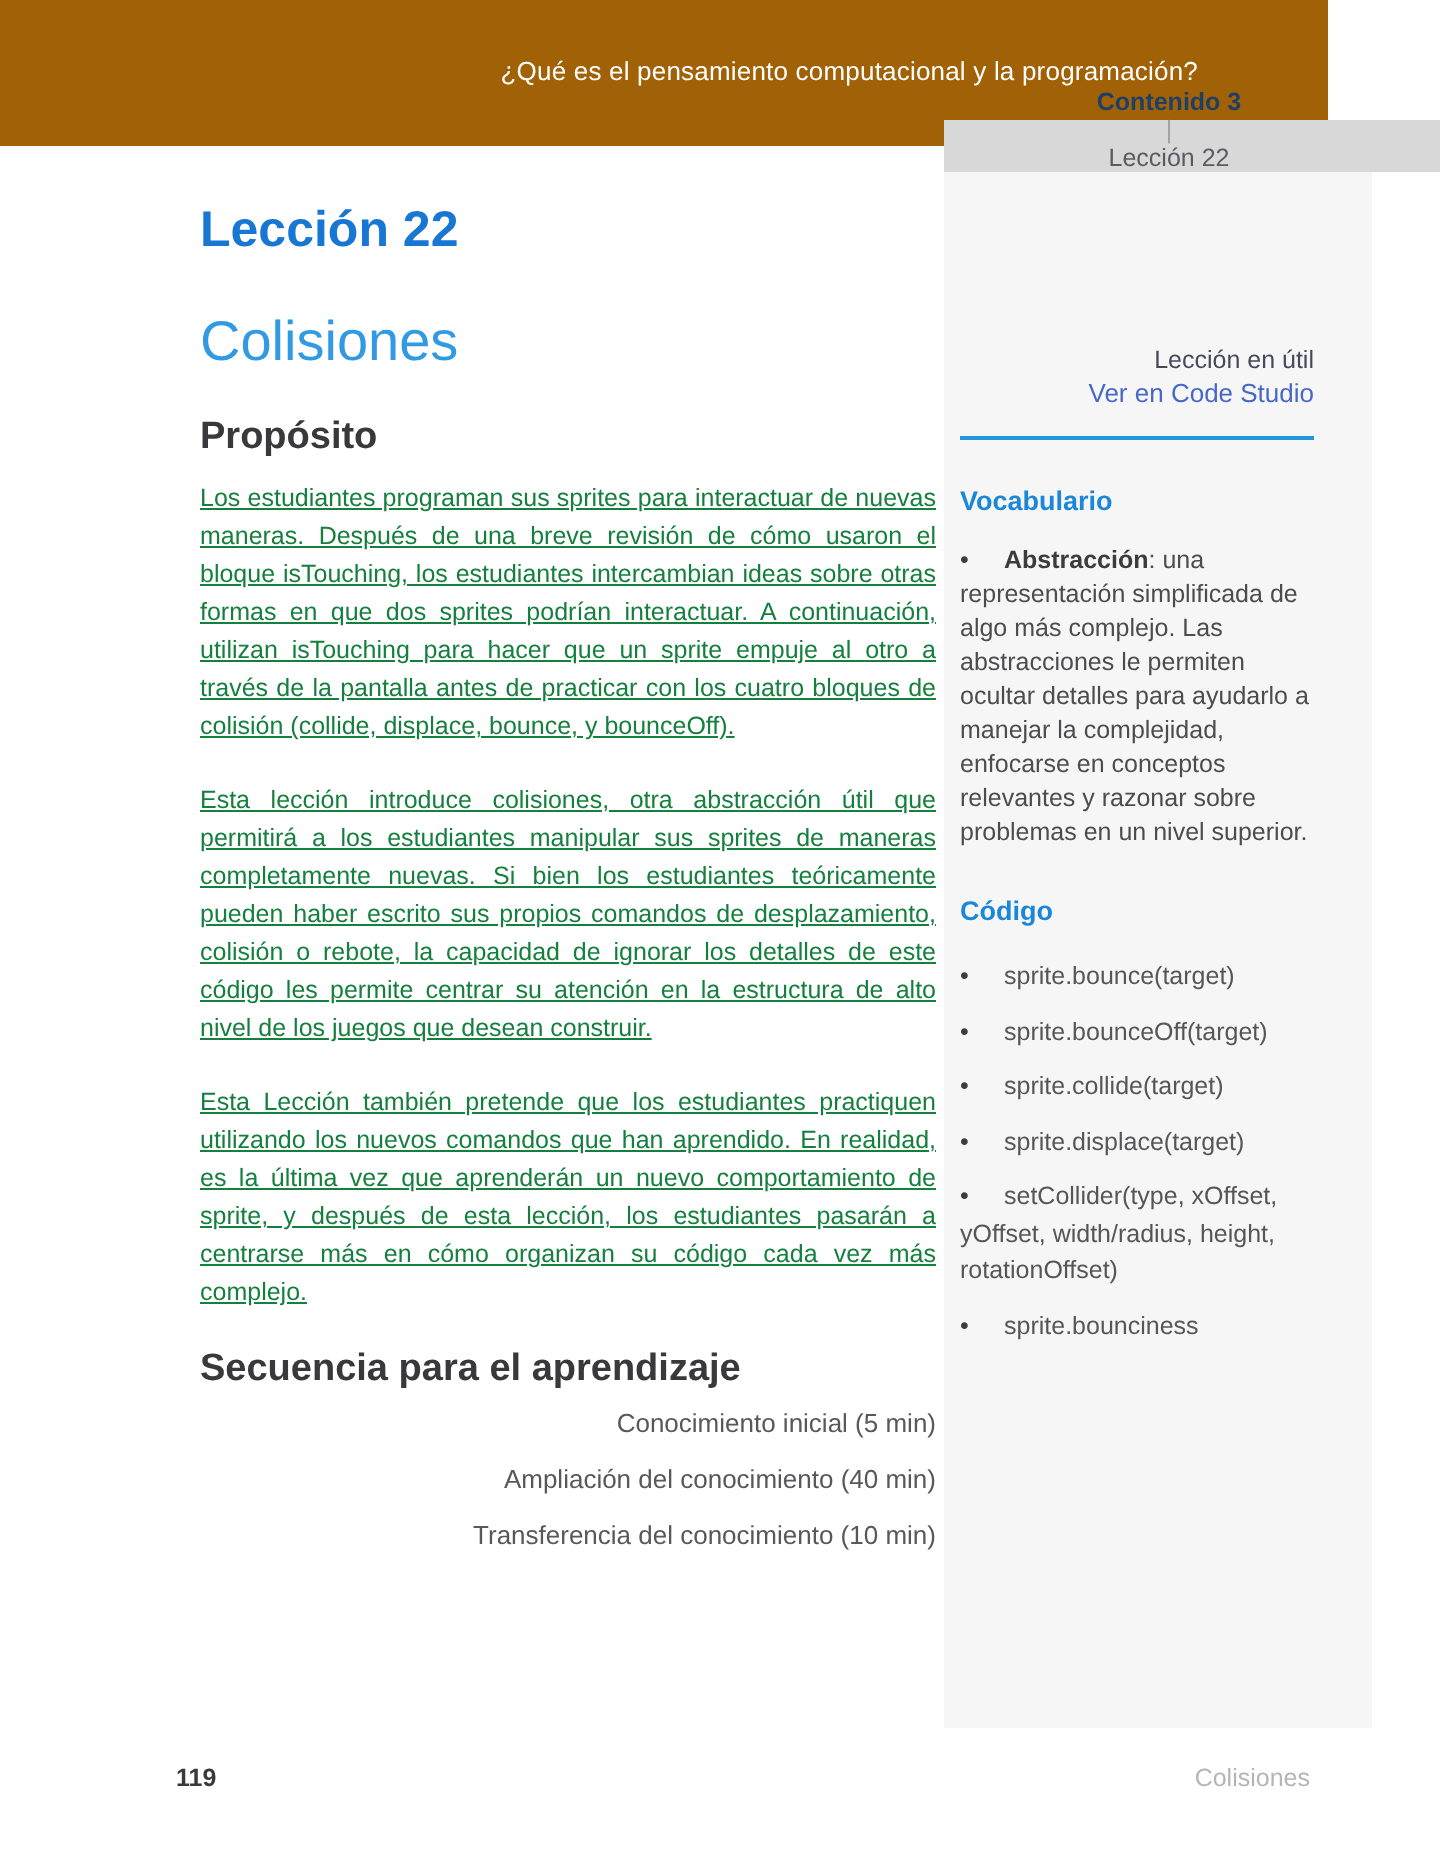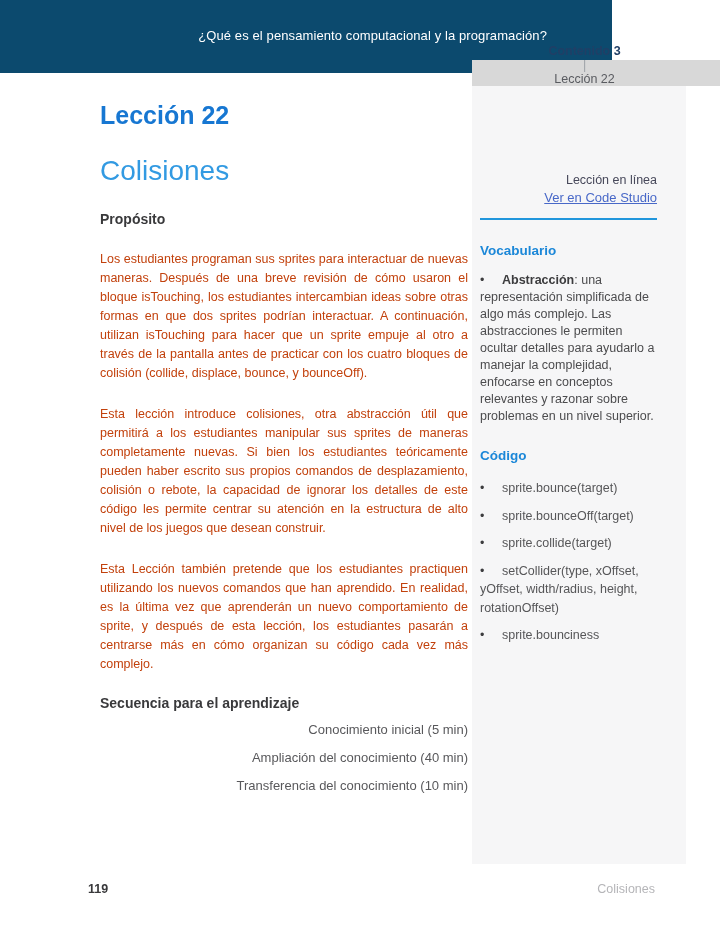--- a/index.html
+++ b/index.html
@@ -6,22 +6,22 @@
   html,body { width:720px; height:932px; }
   body {
     position:relative;
     background:#ffffff;
     font-family:"Liberation Sans", sans-serif;
     overflow:hidden;
   }
 
   
   .banner {
-    position:absolute; left:0; top:0; width:612px; height:73px;
-    background:#0c4a6e; z-index:1;text-align:right;
+    position:absolute; left:0; top:0; width:664px; height:73px;
+    background:#a16207; z-index:1;text-align:right;
   }
   .banner-title {
     position:absolute; right:65px; top:28px;
     color:#ffffff; font-size:13px; letter-spacing:0.1px; white-space:nowrap;
   }
 
   
   .breadcrumb {
     position:absolute; left:472px; top:60px; width:288px; height:26px;
     background:#d8d8d8; z-index:2;
@@ -34,21 +34,21 @@
 
   
   .sidebar {
     position:absolute; left:472px; top:86px; width:214px; height:778px;
     background:#f6f6f7; padding:0 29px 0 8px; z-index:1;
   }
   .online-block { margin-top:86px; text-align:right; }
   .online-label { font-size:12.5px; color:#47485a; line-height:16px; }
   .code-studio-link {
     display:inline-block; font-size:13px; color:#4868c8;
-    text-decoration:underline; line-height:17px; cursor:pointer;
+    line-height:17px; cursor:pointer;
   }
   .divider { height:2px; background:#2196dc; margin-top:12px; }
   .side-heading {
     margin-top:22px; font-size:13.5px; font-weight:bold; color:#1b87d8;
     line-height:18px;
   }
   .vocab-list { list-style:none; margin-top:12px; }
   .vocab-list li {
     font-size:12.5px; line-height:17px; color:#4c4c4e;
   }
@@ -62,26 +62,26 @@
   
   .main { position:absolute; left:100px; top:100px; width:368px; z-index:1; }
   .lesson-number {
     font-size:25px; font-weight:bold; color:#1777d2; line-height:30px;
   }
   .lesson-title {
     margin-top:24px; font-size:28px; font-weight:normal; color:#329ae2;
     line-height:34px;
   }
   .sub-heading {
-    margin-top:22px; font-size:14px; font-weight:bold; color:#39393b;
+    margin-top:22px; font-size:19px; font-weight:bold; color:#39393b;
     line-height:18px;
   }
   .body-par {
-    margin-top:22px; margin-bottom:18px;
-    font-size:12.5px; line-height:19px; color:#c2410c; text-align:justify;
+    margin-top:12px; margin-bottom:18px;
+    font-size:12.5px; line-height:19px; color:#15803d; text-align:justify;text-decoration:underline;
   }
   .seq-heading { margin-top:20px; }
   .seq-list { list-style:none; margin-top:8px; }
   .seq-list li {
     font-size:13px; line-height:19px; color:#58585b; margin-bottom:9px;text-align:right;
   }
 
   
   .footer-page-number {
     position:absolute; left:88px; top:882px;
@@ -100,40 +100,41 @@
 </div>
 
 <div class="breadcrumb">
   <span class="bc-content">Contenido 3</span>
   <span class="bc-sep">|</span>
   <span class="bc-lesson">Lección 22</span>
 </div>
 
 <div class="sidebar">
   <div class="online-block">
-    <div class="online-label">Lección en línea</div>
+    <div class="online-label">Lección en útil</div>
     <a class="code-studio-link">Ver en Code Studio</a>
   </div>
 
   <div class="divider"></div>
 
   <div class="side-heading">Vocabulario</div>
 
   <ul class="vocab-list">
     <li>
       <span class="bullet">•</span><span class="vocab-term">Abstracción</span><span>: una representación simplificada de algo más complejo. Las abstracciones le permiten ocultar detalles para ayudarlo a manejar la complejidad, enfocarse en conceptos relevantes y razonar sobre problemas en un nivel superior.</span>
     </li>
   </ul>
 
   <div class="side-heading">Código</div>
 
   <ul class="code-list">
     <li><span class="bullet">•</span><span>sprite.bounce(target)</span></li>
     <li><span class="bullet">•</span><span>sprite.bounceOff(target)</span></li>
     <li><span class="bullet">•</span><span>sprite.collide(target)</span></li>
+    <li><span class="bullet">•</span><span>sprite.displace(target)</span></li>
     <li><span class="bullet">•</span><span>setCollider(type, xOffset, yOffset, width/radius, height, rotationOffset)</span></li>
     <li><span class="bullet">•</span><span>sprite.bounciness</span></li>
   </ul>
 </div>
 
 <div class="main">
   <div class="lesson-number">Lección 22</div>
 
   <div class="lesson-title">Colisiones</div>
 

